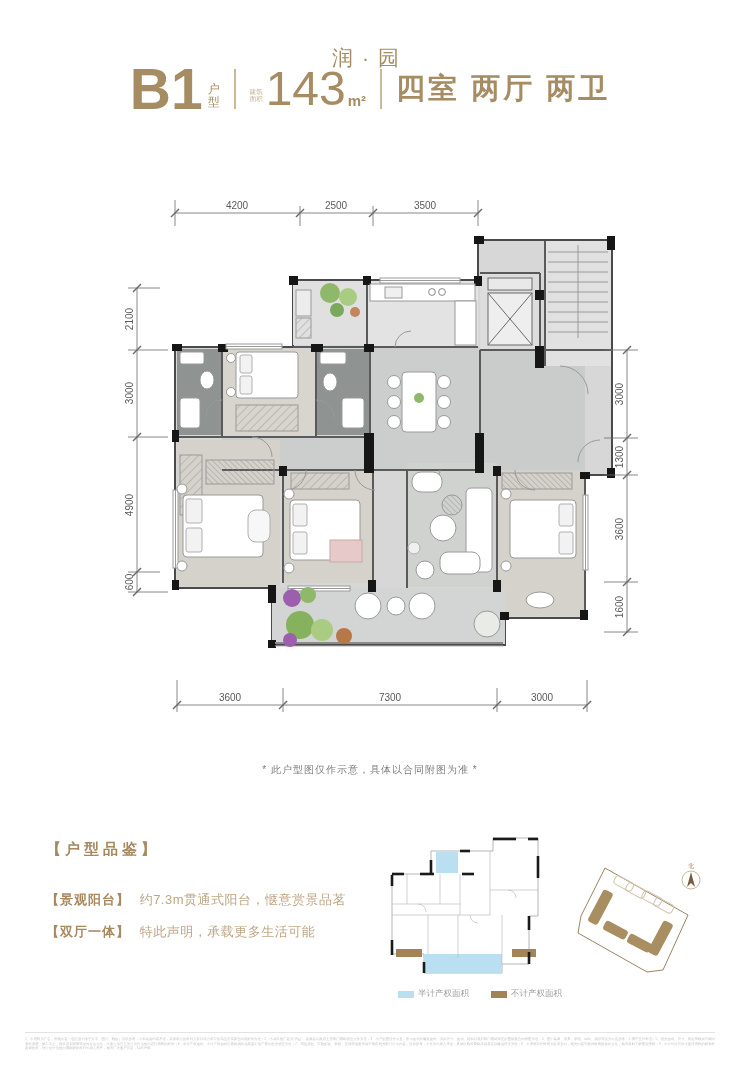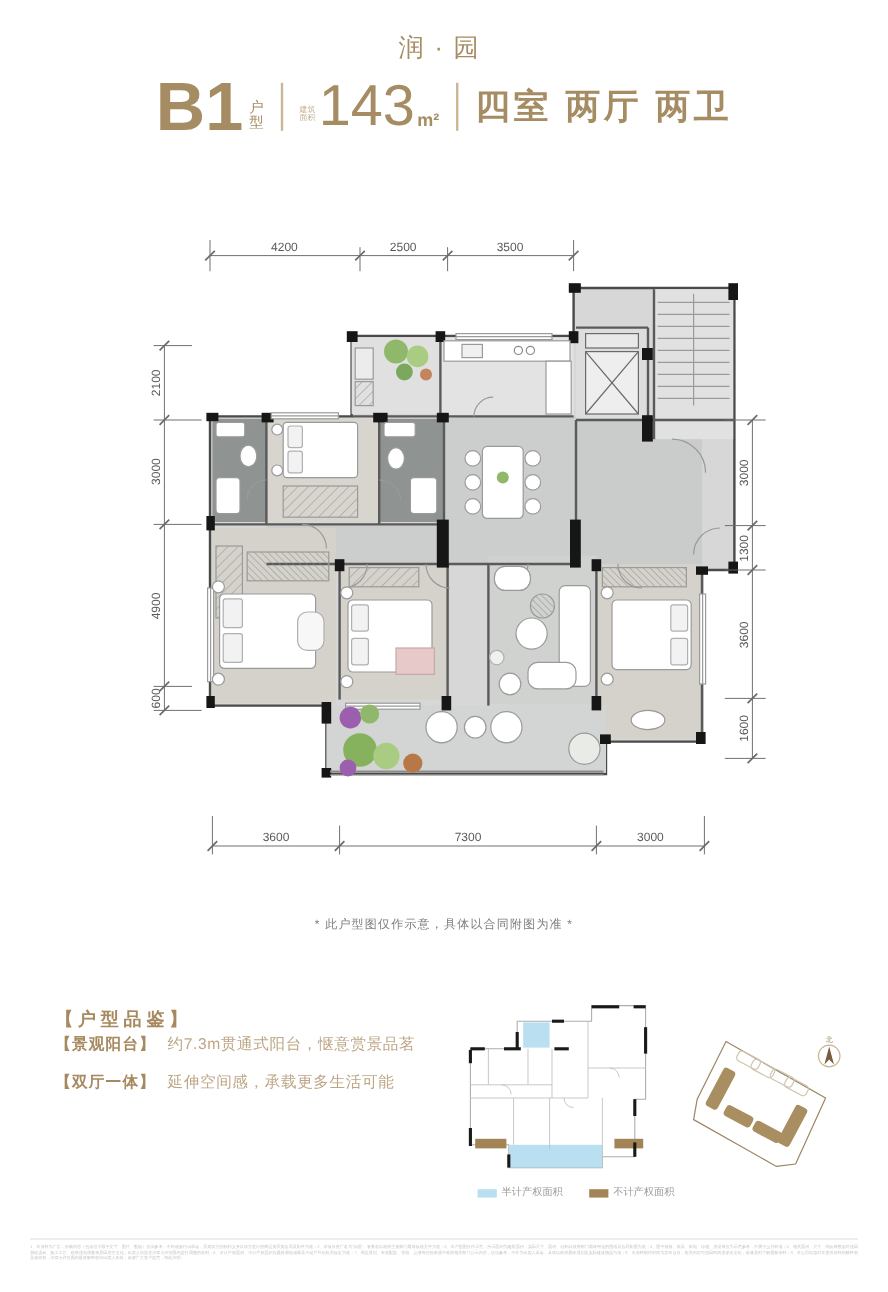--- a/index.html
+++ b/index.html
@@ -1,37 +1,37 @@
 <!DOCTYPE html>
 <html><head>
 <meta charset="utf-8">
 <style>
   * { margin:0; padding:0; box-sizing:border-box; }
   html,body { background:#ffffff; }
   body { font-family:"Liberation Sans", sans-serif; }
   .page { position:relative; width:740px; height:1077px; background:#fff; overflow:hidden; }
 
   
-  .brand { position:absolute; top:26px; left:0; width:740px; text-align:center;
+  .brand { position:absolute; top:44px; left:0; width:740px; text-align:center;
            font-size:21px; letter-spacing:9px; color:#a68c63; font-weight:500; }
   .unit-row { position:absolute; top:58px; left:0; width:740px; height:62px;
               display:flex; justify-content:center; align-items:center; color:#a68c63; }
   .unit-code { font-size:57px; font-weight:600; line-height:1; letter-spacing:0; }
   .unit-label { display:flex; flex-direction:column; font-size:12px; line-height:13px;
                 margin:14px 0 0 5px; letter-spacing:0; }
   .hdr-div { width:2px; height:40px; background:#c9b795; margin:0 14px; }
   .area-prefix { display:flex; flex-direction:column; font-size:6.5px; line-height:7px;
                  color:#c2ae8b; margin:12px 3px 0 0; }
   .area-num { font-size:48px; font-weight:400; line-height:1; }
   .area-unit { font-size:15px; font-weight:600; margin:22px 0 0 2px; }
   .rooms { font-size:29px; font-weight:700; letter-spacing:3px; }
 
   
   .features { position:absolute; left:46px; top:840px; width:330px; color:#a6895f; }
-  .feat-title { font-size:15px; font-weight:700; letter-spacing:4px; margin-bottom:2px; }
+  .feat-title { font-size:15px; font-weight:700; letter-spacing:4px; margin-bottom:32px; }
   .feat-item { font-size:13px; margin-bottom:14px; white-space:nowrap; }
   .feat-tag { font-weight:700; letter-spacing:1px; color:#a6895f; }
   .feat-desc { color:#bda685; margin-left:6px; letter-spacing:0.5px; }
 
   
   .legend { position:absolute; left:398px; top:988px; display:flex; align-items:center;
             font-size:8.5px; color:#9a9a9a;justify-content:flex-end; }
   .swatch { width:16px; height:7px; margin-right:4px; display:inline-block; }
   .legend-item { display:flex; align-items:center; margin-right:22px; }
 
@@ -446,21 +446,21 @@
   </svg>
 
   <div class="features">
     <div class="feat-title">【户型品鉴】</div>
     <div class="feat-item">
       <span class="feat-tag">【景观阳台】</span>
       <span class="feat-desc">约7.3m贯通式阳台，惬意赏景品茗</span>
     </div>
     <div class="feat-item">
       <span class="feat-tag">【双厅一体】</span>
-      <span class="feat-desc">延伸空间感，承载更多生活可能</span>
+      <span class="feat-desc">特此声明，承载更多生活可能</span>
     </div>
   </div>
 
   <div class="legend">
     <span class="legend-item">
       <span class="swatch" style="background:#b9dff0"></span>
       <span>半计产权面积</span>
     </span>
     <span class="legend-item">
       <span class="swatch" style="background:#a28457"></span>

